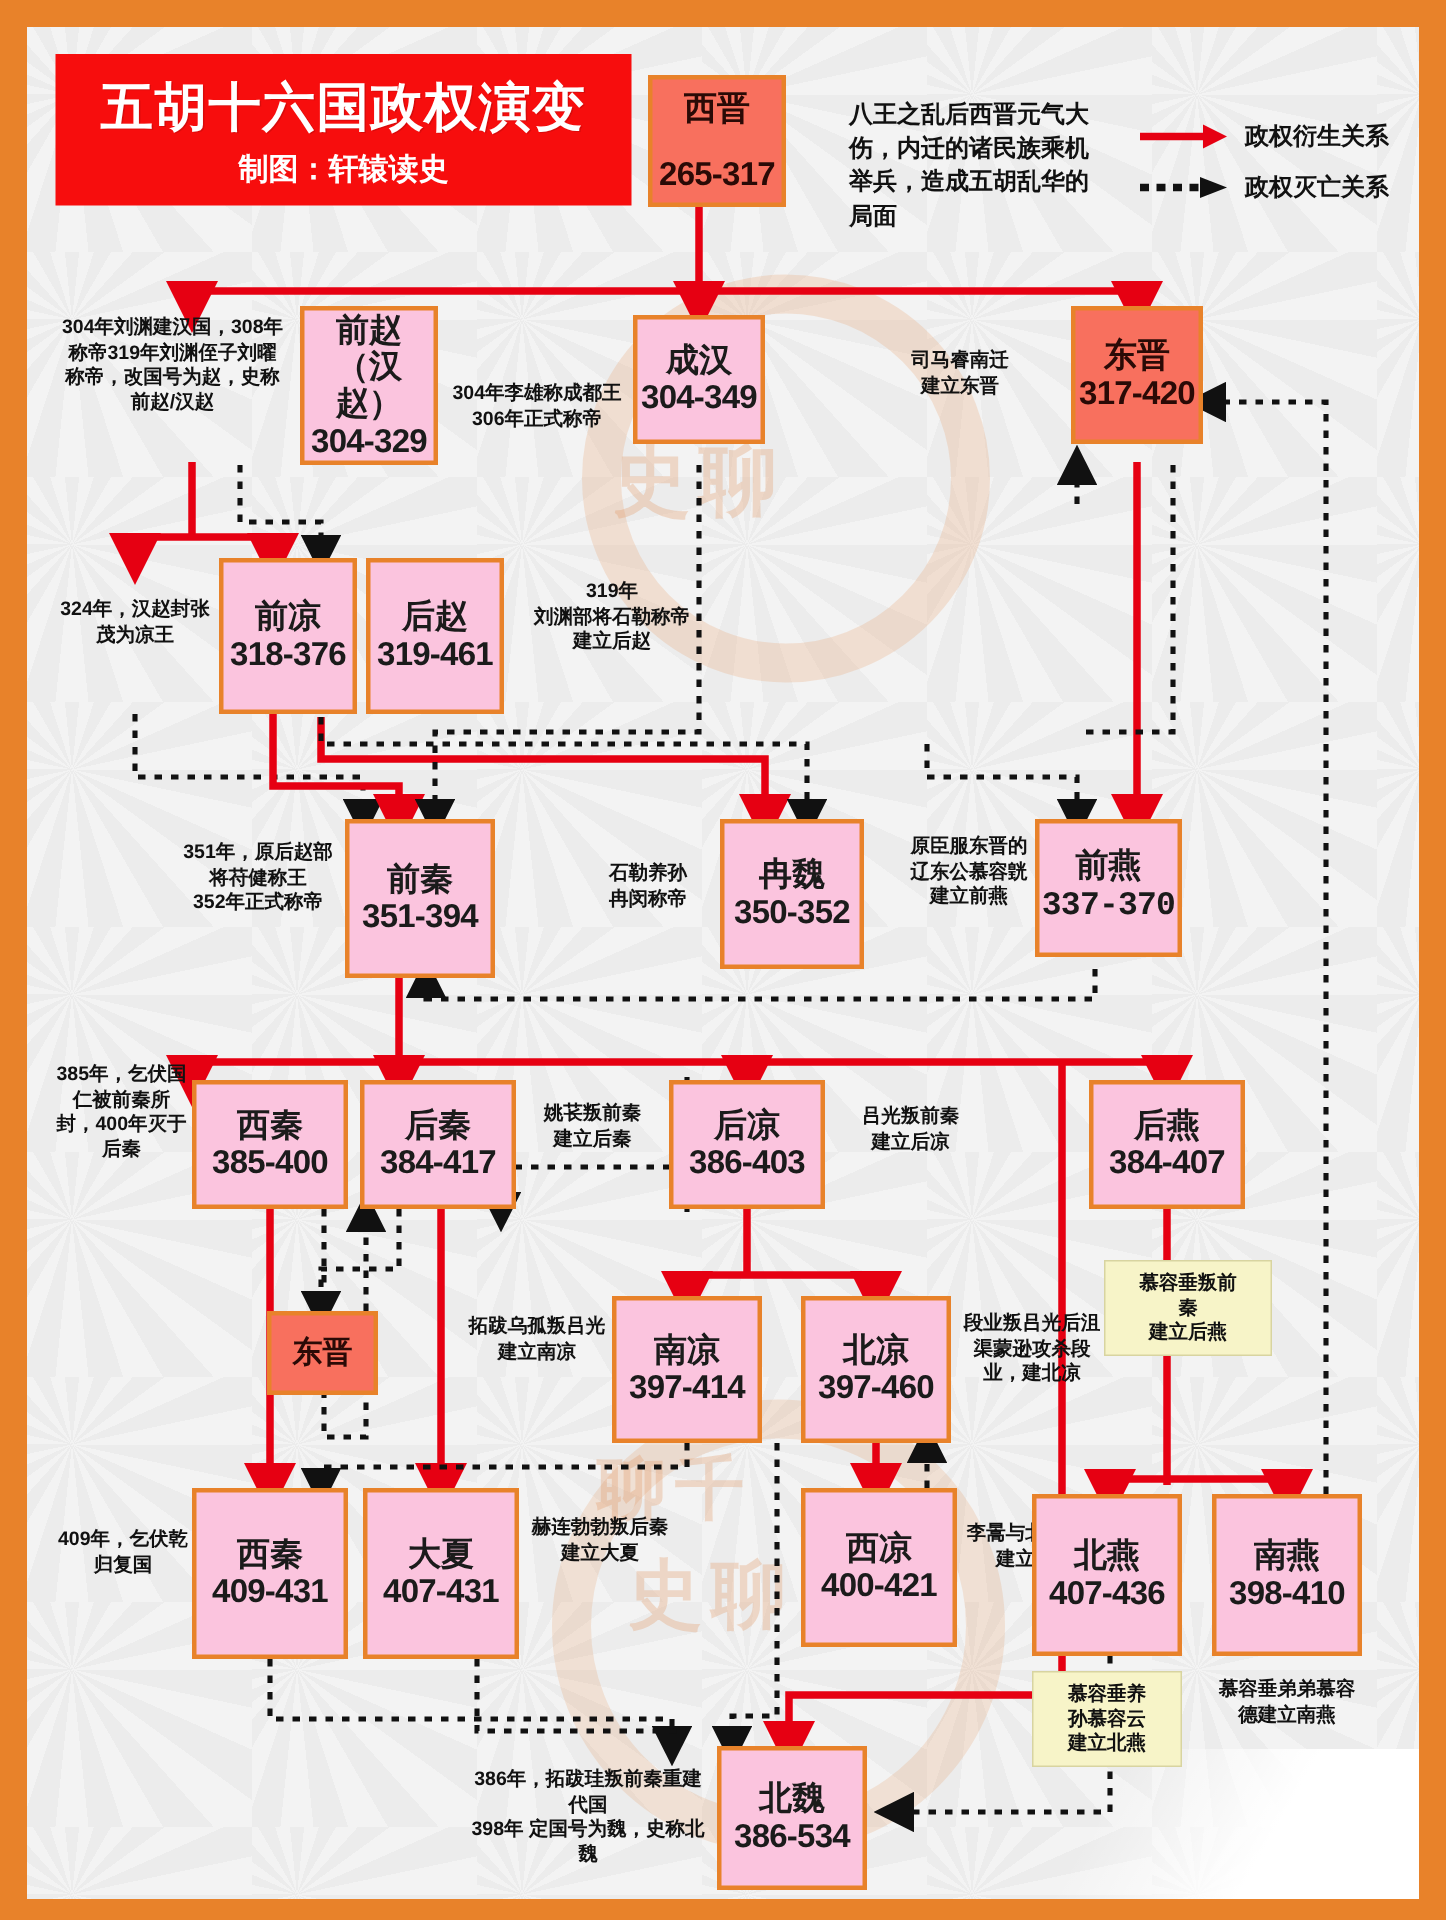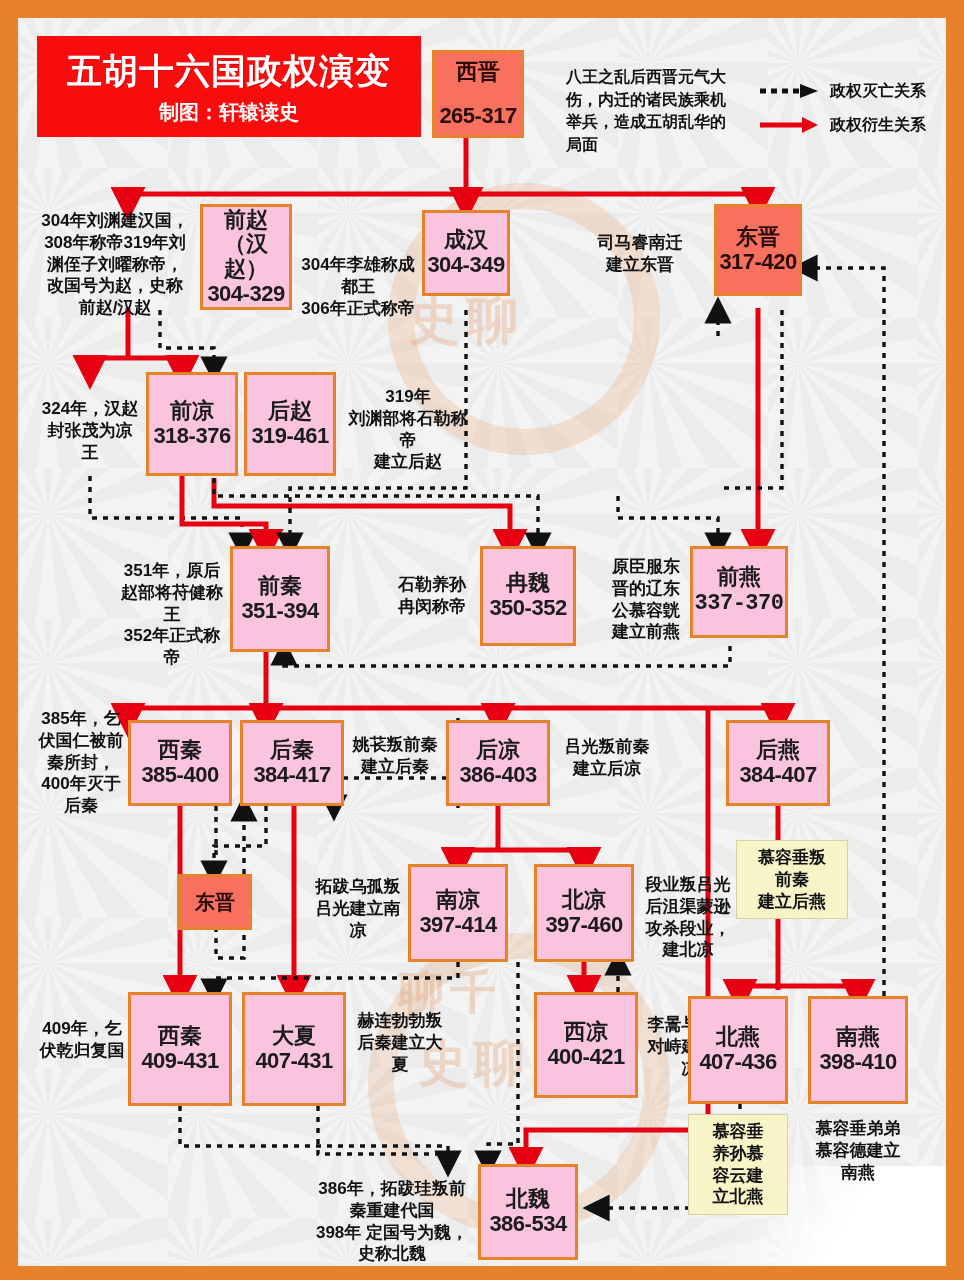--- a/index.html
+++ b/index.html
@@ -60,21 +60,21 @@
     font-weight:bold;z-index:6;
   }
   .box .nm{font-size:22px;}
   .box .yr{font-size:22px;letter-spacing:-.5px;}
   .box.hl{background:#f8705e;}
   .box.hl .nm,.box.hl .yr{color:#2a0a06;}
   .box.small .nm{font-size:20px;}
 
   
   .note{
-    position:absolute;color:#111;font-weight:bold;font-size:17px;
+    position:absolute;color:#111;font-weight:bold;font-size:13px;
     line-height:1.28;text-align:center;z-index:5;
   }
   .note.ylw{
     background:#f7f4c8;border:1px solid #d8d4a0;
     padding:6px 20px;box-sizing:border-box;
   }
 
   
   #legend{position:absolute;left:740px;top:56px;width:180px;z-index:7;}
   .lgrow{display:flex;align-items:center;height:34px;}
@@ -102,31 +102,31 @@
   <div id="title">
     <div class="t1">五胡十六国政权演变</div>
     <div class="t2">制图：轩辕读史</div>
   </div>
 
   <div class="intro">八王之乱后西晋元气大伤，内迁的诸民族乘机举兵，造成五胡乱华的局面</div>
 
   <div id="legend">
     <div class="lgrow">
       <svg width="62" height="20">
+        <line x1="2" y1="10" x2="46" y2="10" stroke="#e60012" stroke-width="5"></line>
+        <polygon points="44,2 60,10 44,18" fill="#e60012"></polygon>
+      </svg>
+      <span class="lglabel">政权衍生关系</span>
+    </div>
+    <div class="lgrow">
+      <svg width="62" height="20">
         <line x1="2" y1="10" x2="44" y2="10" stroke="#111" stroke-width="5" stroke-dasharray="6 5"></line>
         <polygon points="42,3 60,10 42,17" fill="#111"></polygon>
       </svg>
       <span class="lglabel">政权灭亡关系</span>
-    </div>
-    <div class="lgrow">
-      <svg width="62" height="20">
-        <line x1="2" y1="10" x2="46" y2="10" stroke="#e60012" stroke-width="5"></line>
-        <polygon points="44,2 60,10 44,18" fill="#e60012"></polygon>
-      </svg>
-      <span class="lglabel">政权衍生关系</span>
     </div>
   </div>
 
   <svg class="wires" viewBox="0 0 928 1248">
     <defs>
       <marker id="ar" markerWidth="7" markerHeight="7" refX="3.4" refY="3.5" orient="auto">
         <polygon points="0,0 7,3.5 0,7" fill="#e60012"></polygon>
       </marker>
       <marker id="ab" markerWidth="8" markerHeight="8" refX="4" refY="4" orient="auto">
         <polygon points="0,0 8,4 0,8" fill="#111"></polygon>

